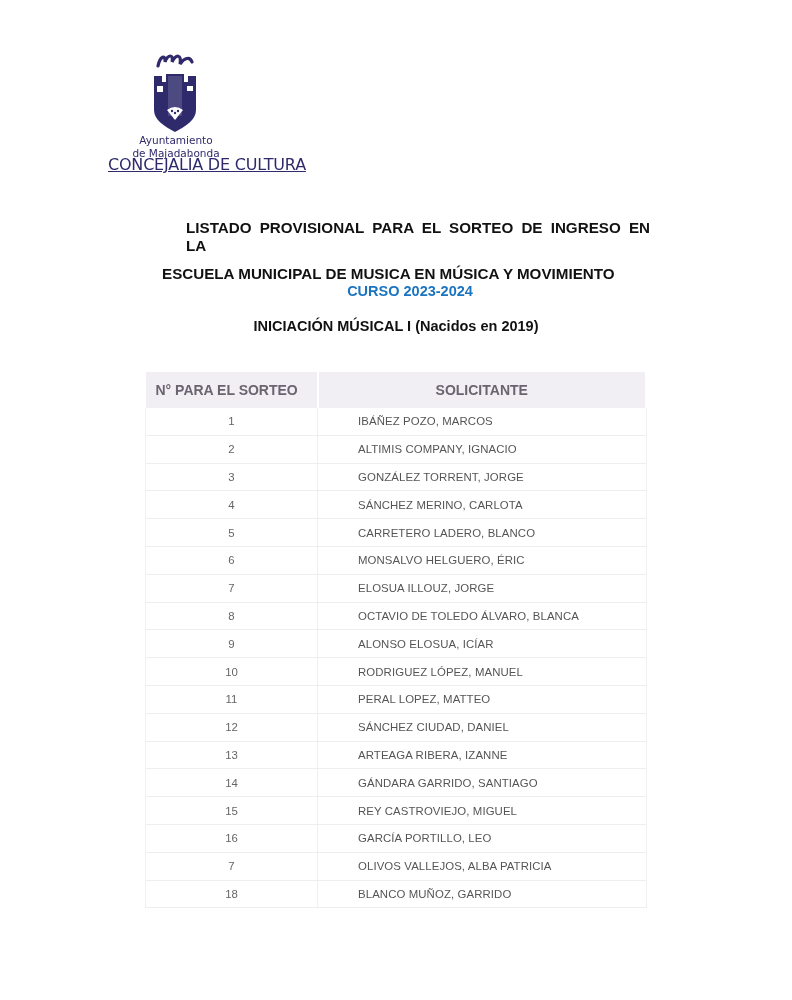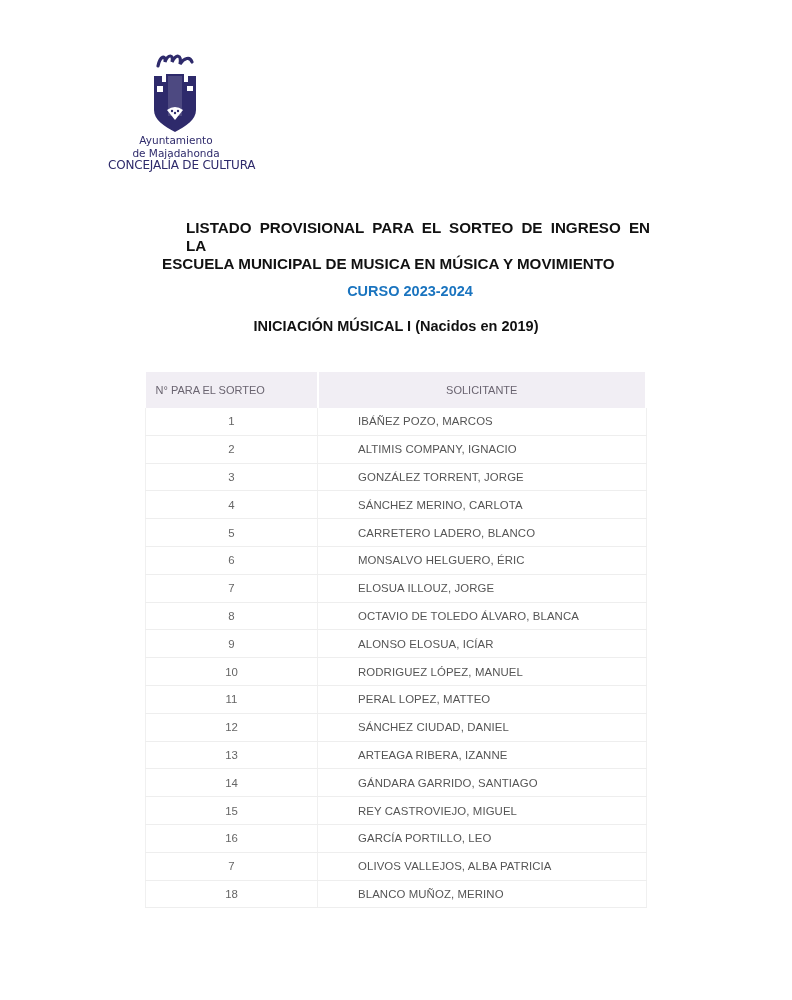--- a/index.html
+++ b/index.html
@@ -7,43 +7,43 @@
       width: 792px; height: 1000px; background: #ffffff; position: relative;
       font-family: "Liberation Sans", sans-serif; overflow: hidden;
     }
     .logo { position: absolute; left: 108px; top: 50px; width: 136px; height: 125px; }
     .logo svg { position: absolute; left: 42px; top: 2px; }
     .logo-text {
       position: absolute; top: 84px; left: 0; width: 136px; text-align: center;
       font-family: "DejaVu Sans", sans-serif; font-size: 10.5px; line-height: 12.5px; color: #2e2a6b;
     }
     .logo-text div { white-space: nowrap; }
-    .logo-text .l3 { font-size: 12px; letter-spacing: -0.2px; }
+    .logo-text .l3 { font-size: 16px; letter-spacing: -0.2px; text-decoration: underline; }
     .title {
       position: absolute; left: 162px; top: 219px; width: 488px;
       font-weight: bold; font-size: 15.2px; line-height: 18px; color: #111;
       text-align: justify; text-align-last: left;
     }
     .title .line1 { display: block; text-align: justify; text-align-last: justify; word-spacing: 1px; margin-left: 24px; }
-    .title .line2 { display: block; white-space: nowrap; }
+    .title .line2 { display: block; white-space: nowrap; margin-top: 10px; }
     .curso {
       position: absolute; left: 14px; width: 792px; top: 283px; text-align: center;
       font-weight: bold; font-size: 14.5px; color: #1a74bf;
     }
     .subtitle {
       position: absolute; left: 0; width: 792px; top: 318px; text-align: center;
       font-weight: bold; font-size: 14.5px; color: #111;
     }
     table.list {
       position: absolute; left: 145px; top: 372px; width: 502px;
       border-collapse: collapse; font-size: 11.4px; color: #555;
     }
     table.list th {
-      background: #f1eef4; color: #6a6470; font-weight: normal; height: 34px;
-      font-size: 11px; border-right: 2px solid #ffffff;
+      background: #f1eef4; color: #6a6470; font-weight: bold; height: 34px;
+      font-size: 14px; border-right: 2px solid #ffffff;
     }
     table.list th.c1 { width: 160px; text-align: left; padding-left: 10px; }
     table.list th.c2 { text-align: center; }
     table.list td {
       height: 26.8px; padding: 0; border-bottom: 1px solid #eeeeee; border-left: 1px solid #f0f0f0; border-right: 1px solid #f0f0f0;
       vertical-align: middle;
     }
     table.list td.num { text-align: center; width: 160px; color: #666; }
     table.list td.name { padding-left: 40px; color: #555; letter-spacing: 0.1px; }
   </style>
@@ -148,16 +148,16 @@
       <tr>
         <td class="num">16</td>
         <td class="name">GARCÍA PORTILLO, LEO</td>
       </tr>
       <tr>
         <td class="num">7</td>
         <td class="name">OLIVOS VALLEJOS, ALBA PATRICIA</td>
       </tr>
       <tr>
         <td class="num">18</td>
-        <td class="name">BLANCO MUÑOZ, MERINO</td>
+        <td class="name">BLANCO MUÑOZ, GARRIDO</td>
       </tr>
     </tbody>
 </table>
 
 </body></html>

